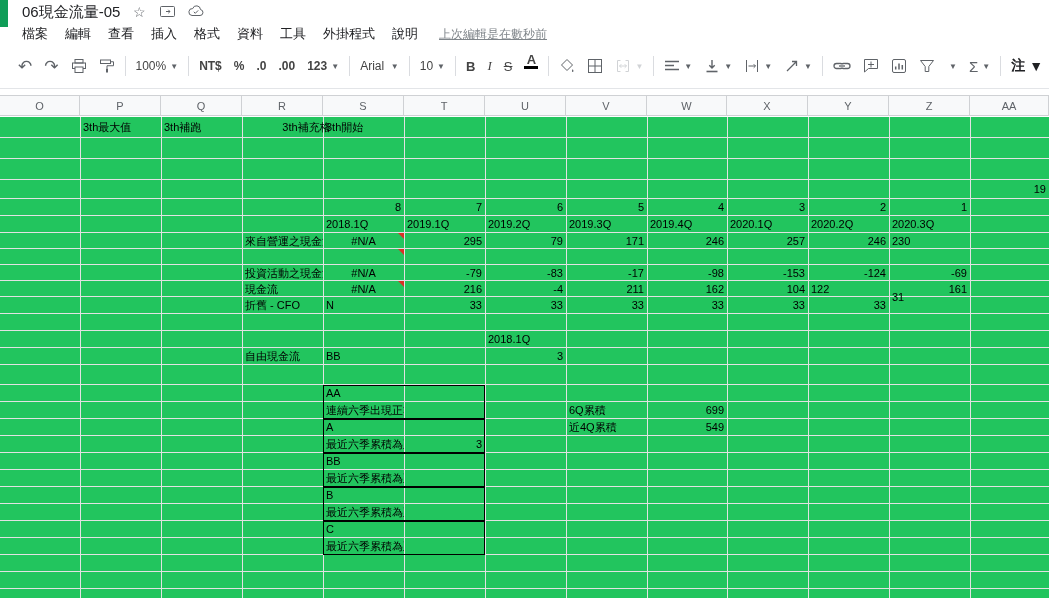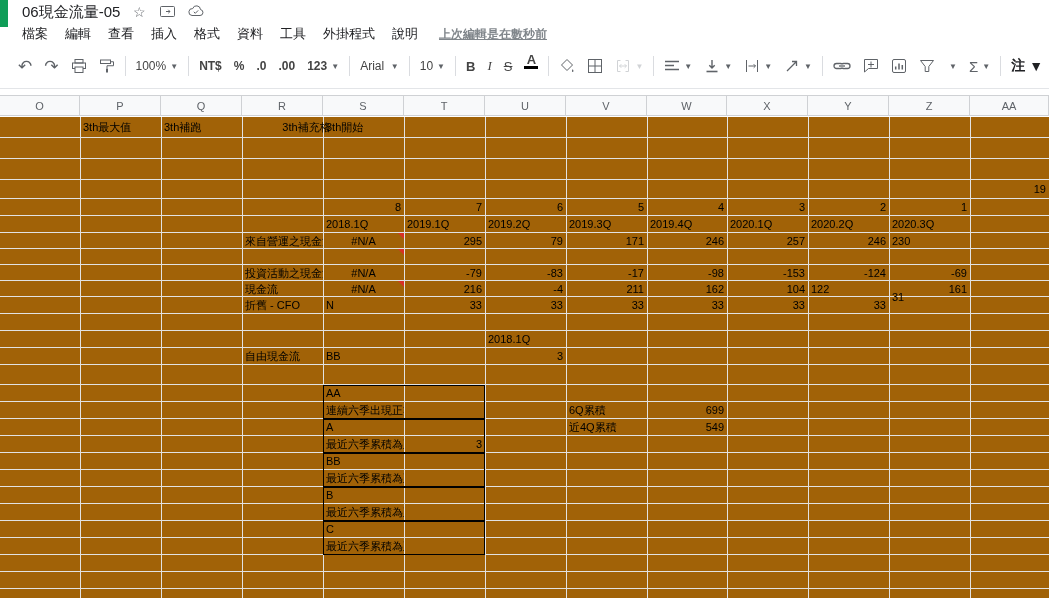--- a/index.html
+++ b/index.html
@@ -9,21 +9,21 @@
   #logo-sliver { position:absolute; left:0; top:0; width:8px; height:27px; background:#0f9d58; }
   #titlebar { position:absolute; left:0; top:0; width:100%; height:25px; }
   #doc-title { position:absolute; left:22px; top:3px; font-size:15px; color:#202124; }
   .tb-icon { position:absolute; top:4px; color:#5f6368; font-size:14px; cursor:pointer; }
   #star-icon { left:133px; }
   #move-folder-icon { left:160px; top:5px; }
   #cloud-icon { left:188px; top:4px; }
   #menubar { position:absolute; left:22px; top:25px; height:18px; display:flex; gap:17px;
              font-size:13px; color:#202124; align-items:center; }
   .menu-item { cursor:pointer; white-space:nowrap; }
-  #last-edit { margin-left:4px; font-size:12px; color:#80868b; text-decoration:underline; cursor:pointer;font-weight:bold; }
+  #last-edit { margin-left:4px; font-size:12px; color:#80868b; text-decoration:underline; cursor:pointer; }
   
   #toolbar { position:absolute; left:0; top:44px; width:100%; height:45px;
              border-bottom:1px solid #e3e5e8; display:flex; align-items:center;
              padding-left:12px; color:#444; }
   .tl { display:flex; align-items:center; gap:2px; cursor:pointer; padding:0 6px; height:26px;
         font-size:12px; color:#444; white-space:nowrap; }
   .tl svg { display:block; }
   .divider { width:1px; height:20px; background:#dadce0; margin:0 4px; flex:none; }
   .caret { font-size:8px; color:#5f6368; margin-left:2px; }
   .uglyph { font-size:17px; line-height:1; color:#5f6368; }
@@ -34,21 +34,21 @@
   #textcolor-btn { flex-direction:column; gap:0; }
   #textcolor-btn .a { font-size:13px; font-weight:bold; line-height:13px; }
   #textcolor-btn .bar { width:14px; height:3px; background:#000; }
   #ime-btn span { font-size:14px; font-weight:bold; color:#202124; }
   .grayed { opacity:.45; }
   
   #colheaders { position:absolute; left:0; top:95px; width:1049px; height:21px;
                 background:#f8f9fa; border-top:1px solid #cfd1d4; border-bottom:1px solid #cfd1d4; }
   .colhead { position:absolute; top:0; height:20px; line-height:20px; text-align:center;
              font-size:11px; color:#5f6368; border-right:1px solid #cfd1d4; cursor:pointer; }
-  #grid { position:absolute; left:0; top:117px; width:1049px; height:481px; background:#a16207; }
+  #grid { position:absolute; left:0; top:117px; width:1049px; height:481px; background:#22c55e; }
   .vline { position:absolute; top:0; width:1px; background:#e2e2e2; height:481px; }
   .hline { position:absolute; left:0; width:1049px; height:1px; background:#e2e2e2; }
   .cell { position:absolute; font-size:11px; color:#000; overflow:hidden; white-space:nowrap;
           padding:0 3px; cursor:cell; }
   .tri { position:absolute; width:0; height:0; border-left:6px solid transparent;
          border-top:6px solid #d93025; }
   .bbox { position:absolute; border:1px solid #000; pointer-events:none; }
 </style>
 </head>
 <body>

